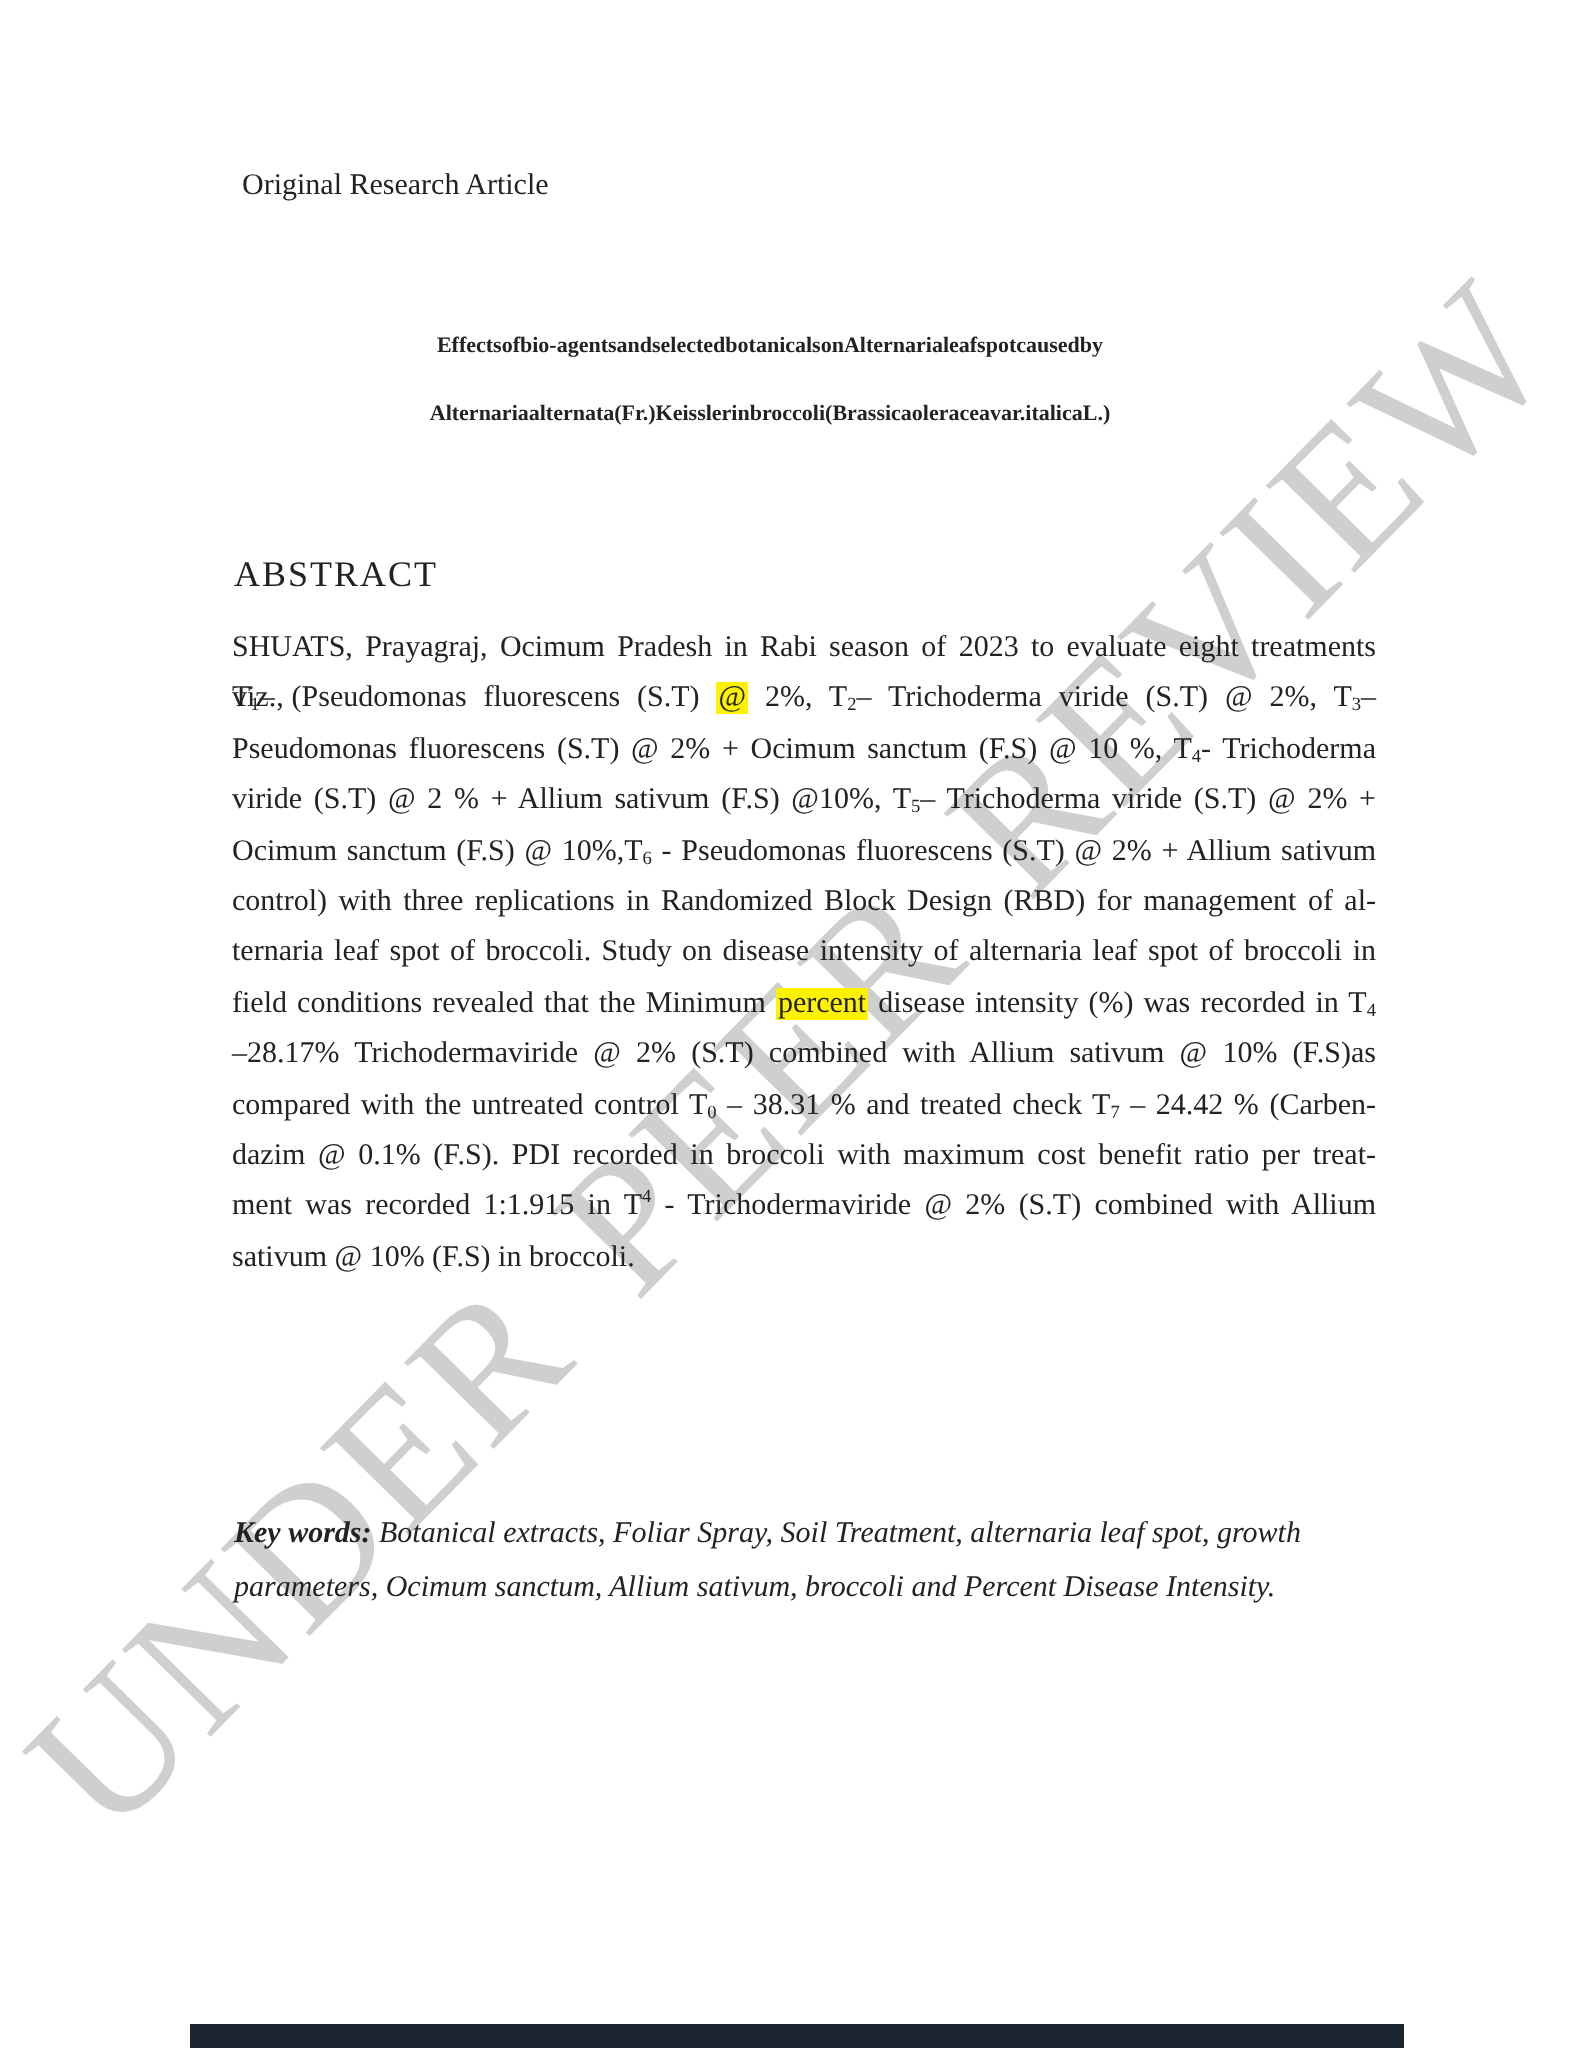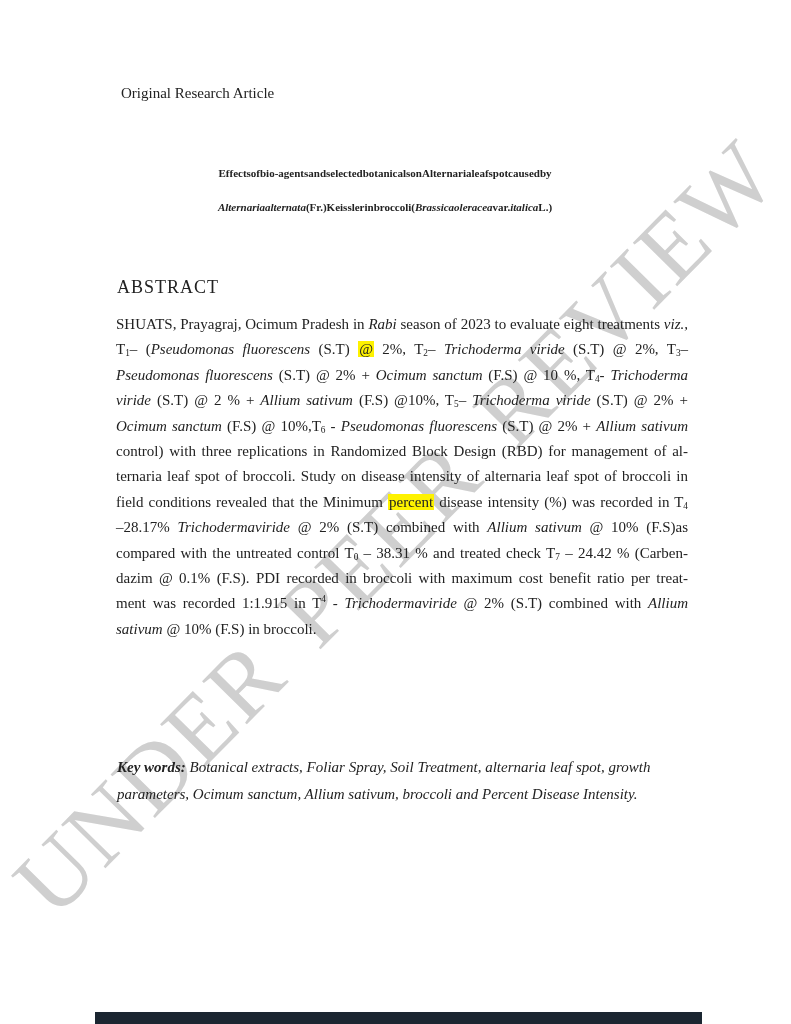--- a/index.html
+++ b/index.html
@@ -49,21 +49,21 @@
   .abstract .line {
     line-height:25.4px; height:25.4px;
     text-align:justify; text-align-last:justify;
   }
   .abstract .line:last-child { text-align:right; text-align-last:left; }
   .keywords {
     position:absolute; left:117px; top:722px; width:572px;
     font-size:15px; font-style:italic;margin-top:32px;
   }
   .keywords .line { line-height:26.5px; text-align:left; }
-  .it { font-style:italic; }
+  .it { }
   .bd { font-weight:bold; }
   .hl { background:var(--hl,#fef200); padding:0 1px; }
   sub { font-size:0.62em; line-height:0; position:relative; top:0.22em; vertical-align:baseline; }
   sup { font-size:0.62em; line-height:0; vertical-align:super; }
   .footer-bar {
     position:absolute; left:95px; top:1012px;
     width:607px; height:12px;
     background:var(--bar,#1b2631);
   }
 </style>

